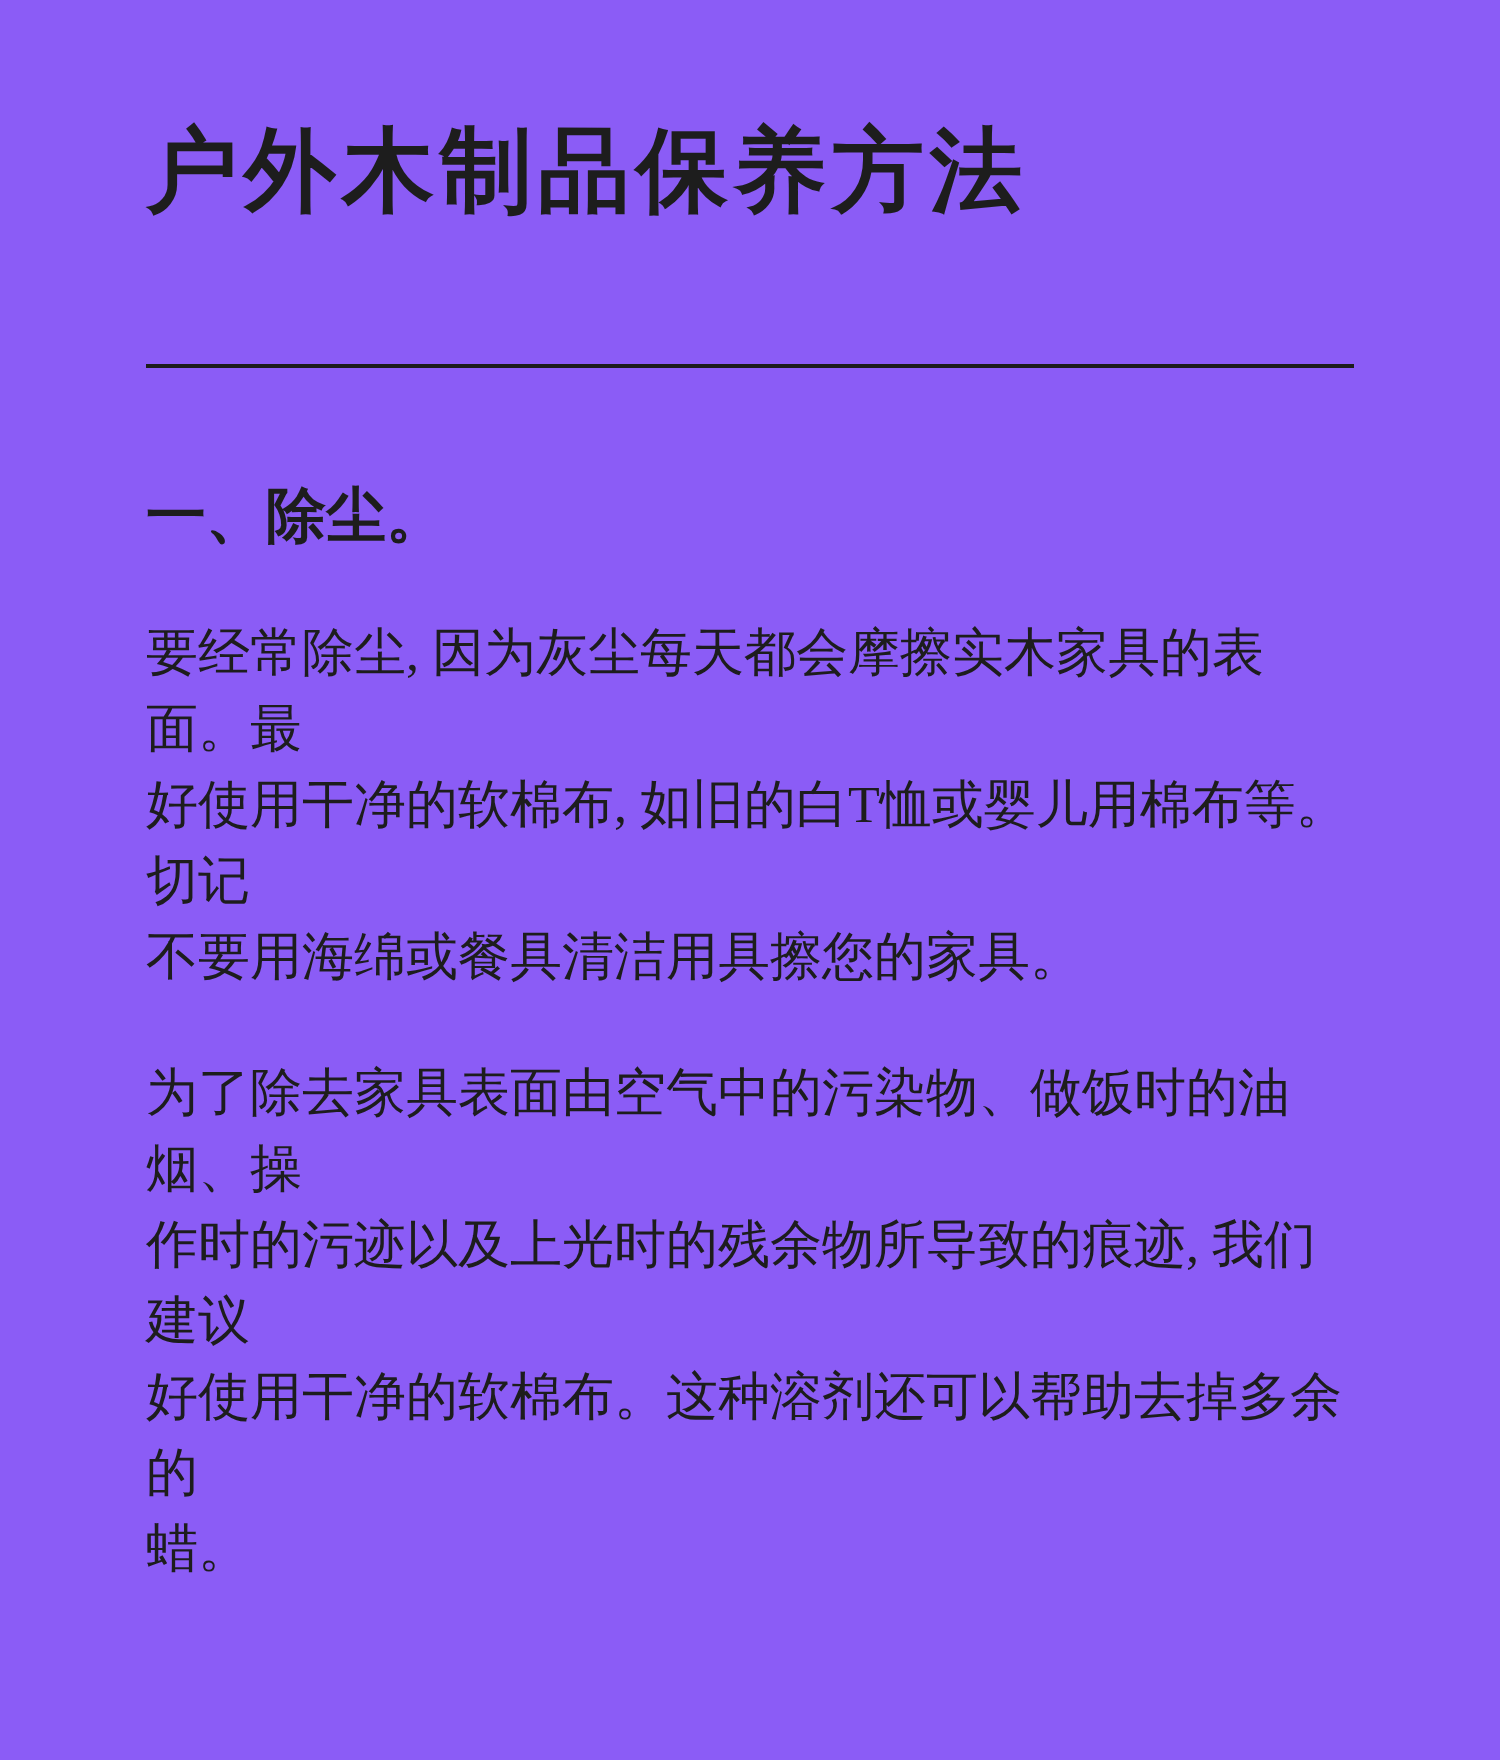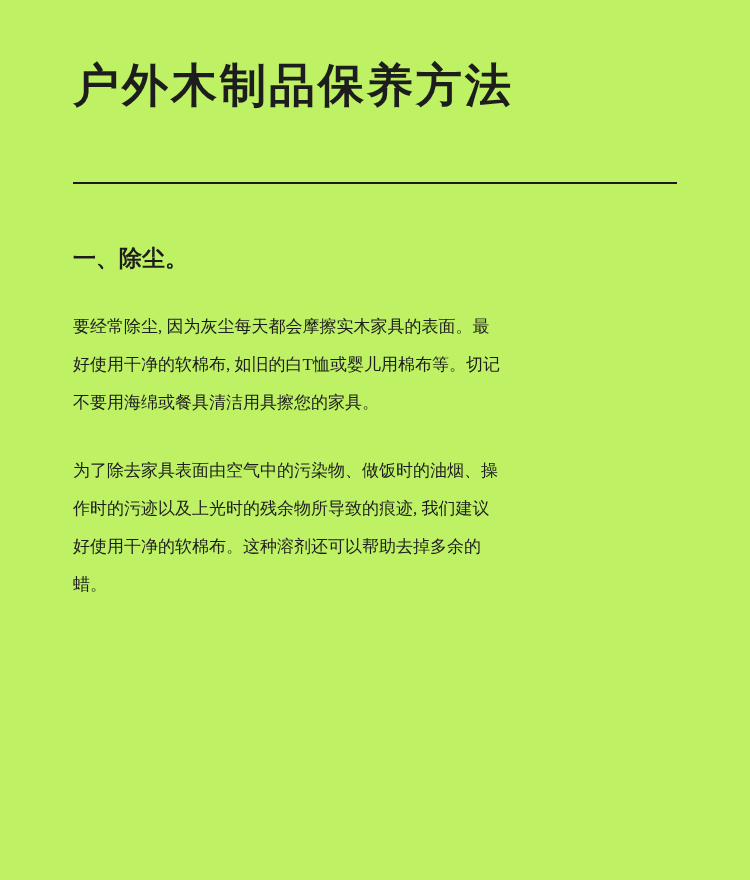--- a/index.html
+++ b/index.html
@@ -6,49 +6,49 @@
     margin: 0;
     padding: 0;
     background: #f7f7f7;
   }
   .page {
     position: relative;
     width: 750px;
     height: 880px;
     box-sizing: border-box;
     padding: 56px 73px 0 73px;
-    background: #bef264;
+    background: #8b5cf6;
     color: #1d1d1d;
     font-family: "Liberation Serif", "DejaVu Serif", serif;
     overflow: hidden;
   }
   .title {
     margin: 0;
     font-size: 46px;
     line-height: 60px;
     font-weight: 700;
     letter-spacing: 3px;
     color: #1d1d1d;
   }
   .divider {
     border: none;
     border-top: 2px solid #1c1c1c;
     margin: 66px 0 56px 0;
     width: 100%;
   }
   .section-heading {
     margin: 32px 0 0 0;
-    font-size: 23px;
+    font-size: 30px;
     line-height: 38px;
     font-weight: 700;
     color: #1d1d1d;
   }
   .body-paragraph {
     margin: 30px 0 0 0;
-    font-size: 17px;
+    font-size: 26px;
     line-height: 38px;
     font-weight: 400;
     color: #1d1d1d;
     white-space: pre-line;
   }
 </style>
 </head>
 <body>
 
 <div class="page">

